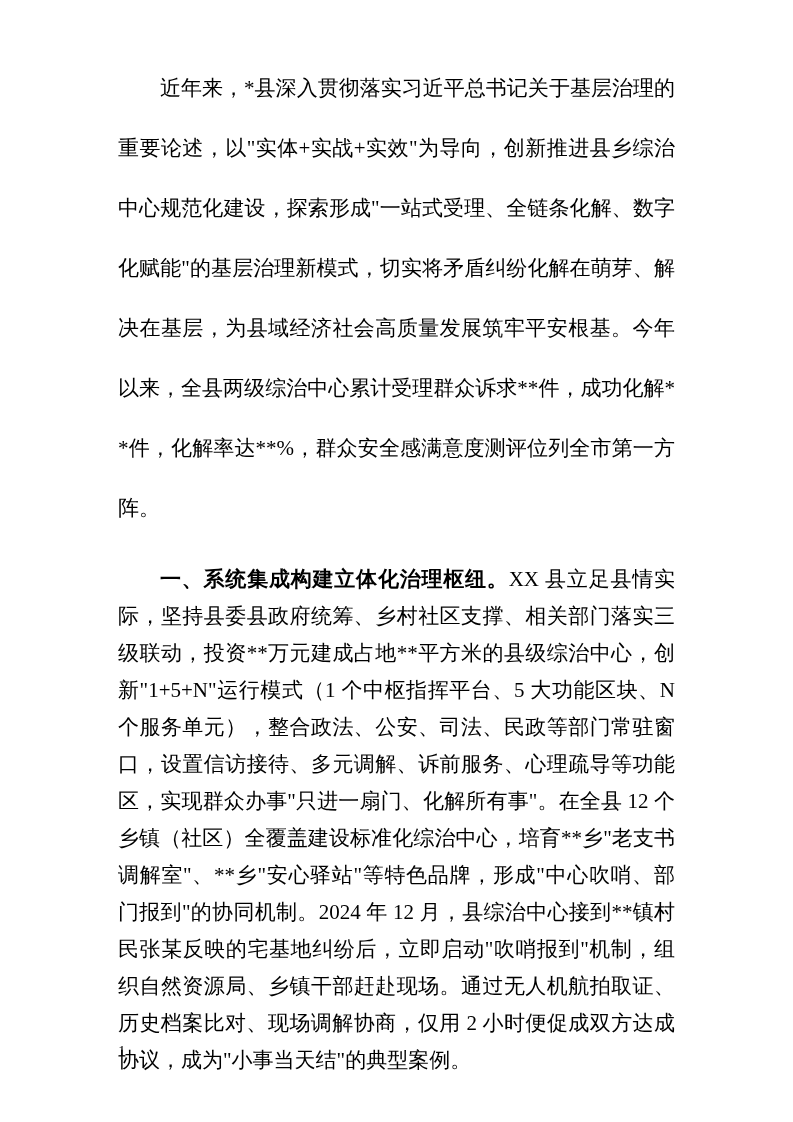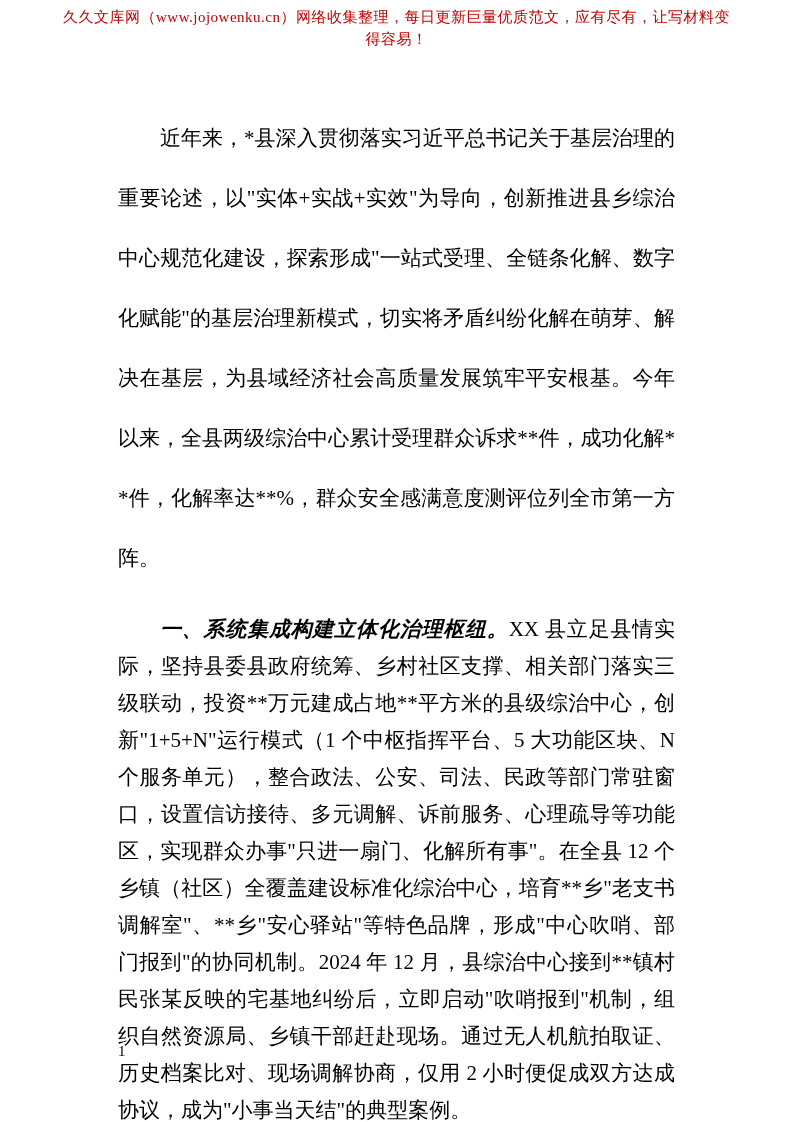--- a/index.html
+++ b/index.html
@@ -37,37 +37,35 @@
     margin-top: 22px;
     font-size: 21px;
     line-height: 37px;
     text-align: justify;
     text-indent: 2em;
     word-break: break-all;
   }
   .section-heading {
     font-weight: bold;
     font-family: "Liberation Sans", "DejaVu Sans", sans-serif;
-    font-style: italic;
   }
   .page-number {
     position: absolute;
     left: 118px;
     top: 1042px;
     font-size: 15px;
     line-height: 18px;
     color: #000000;
   }
 </style>
 </head>
 <body>
 
 <div class="page">
 
-  <div class="watermark-header">久久文库网（www.jojowenku.cn）网络收集整理，每日更新巨量优质范文，应有尽有，让写材料变得容易！</div>
 
   <div class="content">
 
     <p class="para-intro">近年来，*县深入贯彻落实习近平总书记关于基层治理的重要论述，以"实体+实战+实效"为导向，创新推进县乡综治中心规范化建设，探索形成"一站式受理、全链条化解、数字化赋能"的基层治理新模式，切实将矛盾纠纷化解在萌芽、解决在基层，为县域经济社会高质量发展筑牢平安根基。今年以来，全县两级综治中心累计受理群众诉求**件，成功化解**件，化解率达**%，群众安全感满意度测评位列全市第一方阵。</p>
 
     <p class="para-section"><span class="section-heading">一、系统集成构建立体化治理枢纽。</span><span>XX 县立足县情实际，坚持县委县政府统筹、乡村社区支撑、相关部门落实三级联动，投资**万元建成占地**平方米的县级综治中心，创新"1+5+N"运行模式（1 个中枢指挥平台、5 大功能区块、N 个服务单元），整合政法、公安、司法、民政等部门常驻窗口，设置信访接待、多元调解、诉前服务、心理疏导等功能区，实现群众办事"只进一扇门、化解所有事"。在全县 12 个乡镇（社区）全覆盖建设标准化综治中心，培育**乡"老支书调解室"、**乡"安心驿站"等特色品牌，形成"中心吹哨、部门报到"的协同机制。2024 年 12 月，县综治中心接到**镇村民张某反映的宅基地纠纷后，立即启动"吹哨报到"机制，组织自然资源局、乡镇干部赶赴现场。通过无人机航拍取证、历史档案比对、现场调解协商，仅用 2 小时便促成双方达成协议，成为"小事当天结"的典型案例。</span></p>
 
   </div>
 
   <div class="page-number">1</div>

